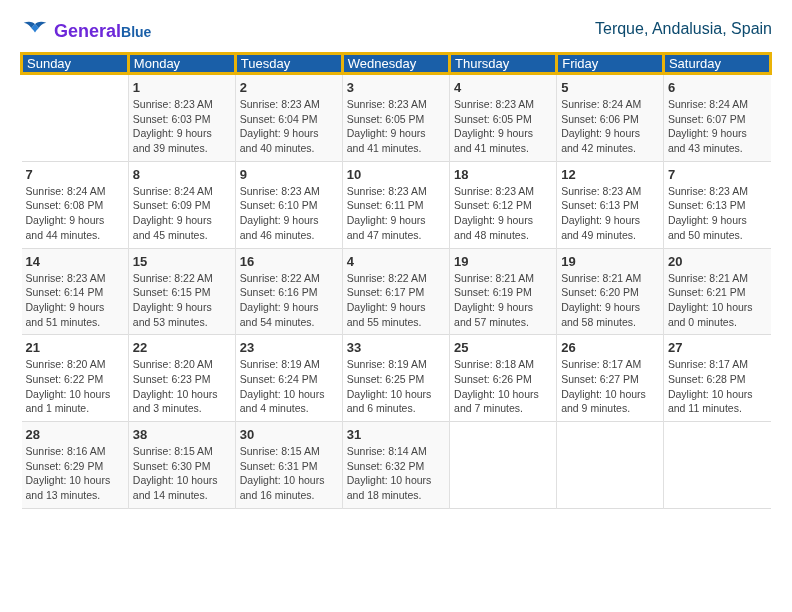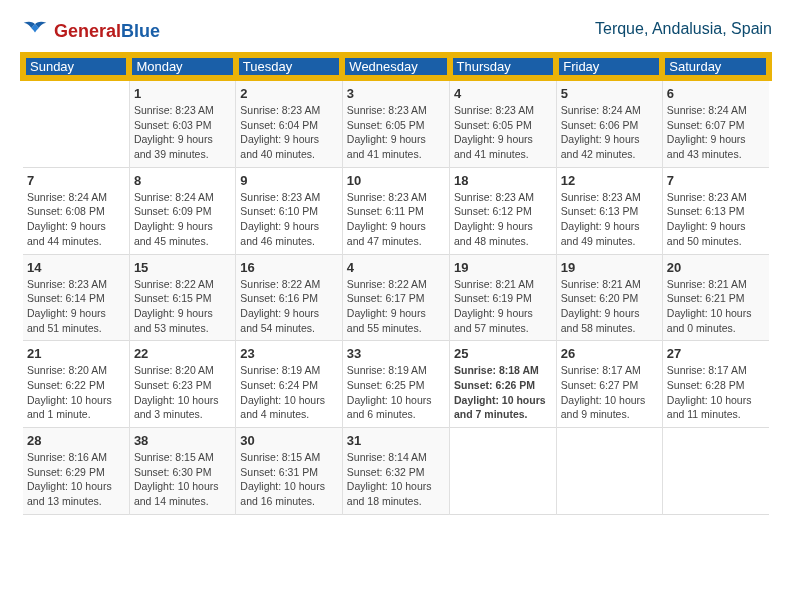--- a/index.html
+++ b/index.html
@@ -17,24 +17,24 @@
       margin-bottom: 10px;
     }
     .logo {
       display: flex;
       align-items: center;
       gap: 4px;
     }
     .logo-text-general {
       font-size: 18px;
       font-weight: bold;
-      color: #b91c1c;
+      color: #6d28d9;
     }
     .logo-text-blue {
-      font-size: 18px;
+      font-size: 14px;
       font-weight: bold;
       color: #1a5fa8;
     }
     .logo-bird {
       width: 30px;
       height: 22px;
     }
     .title-section {
       text-align: right;
     }
@@ -54,21 +54,21 @@
     }
     thead tr {
       background-color: #1a5fa8;
       color: white;
     }
     thead th {
       padding: 1px 4px;
       text-align: left;
       font-size: 13px;
       font-weight: normal;
-      border: 6px solid #eab308;
+      border: 3px solid #eab308;
     }
     tbody tr {
       border-bottom: 1px solid #ddd;
     }
     tbody tr:nth-child(odd) {
       background-color: #f9f9f9;
     }
     tbody tr:nth-child(even) {
       background-color: #fff;
     }
@@ -301,21 +301,21 @@
         </td>
         <td>
           <span class="day-number">33</span>
           <div class="day-info" style="white-space: pre-line;">Sunrise: 8:19 AM
 Sunset: 6:25 PM
 Daylight: 10 hours
 and 6 minutes.</div>
         </td>
         <td>
           <span class="day-number">25</span>
-          <div class="day-info" style="white-space: pre-line; font-weight: bold;">Sunrise: 8:18 AM
+          <div class="day-info" style="white-space: pre-line;">Sunrise: 8:18 AM
 Sunset: 6:26 PM
 Daylight: 10 hours
 and 7 minutes.</div>
         </td>
         <td>
           <span class="day-number">26</span>
           <div class="day-info" style="white-space: pre-line;">Sunrise: 8:17 AM
 Sunset: 6:27 PM
 Daylight: 10 hours
 and 9 minutes.</div>

